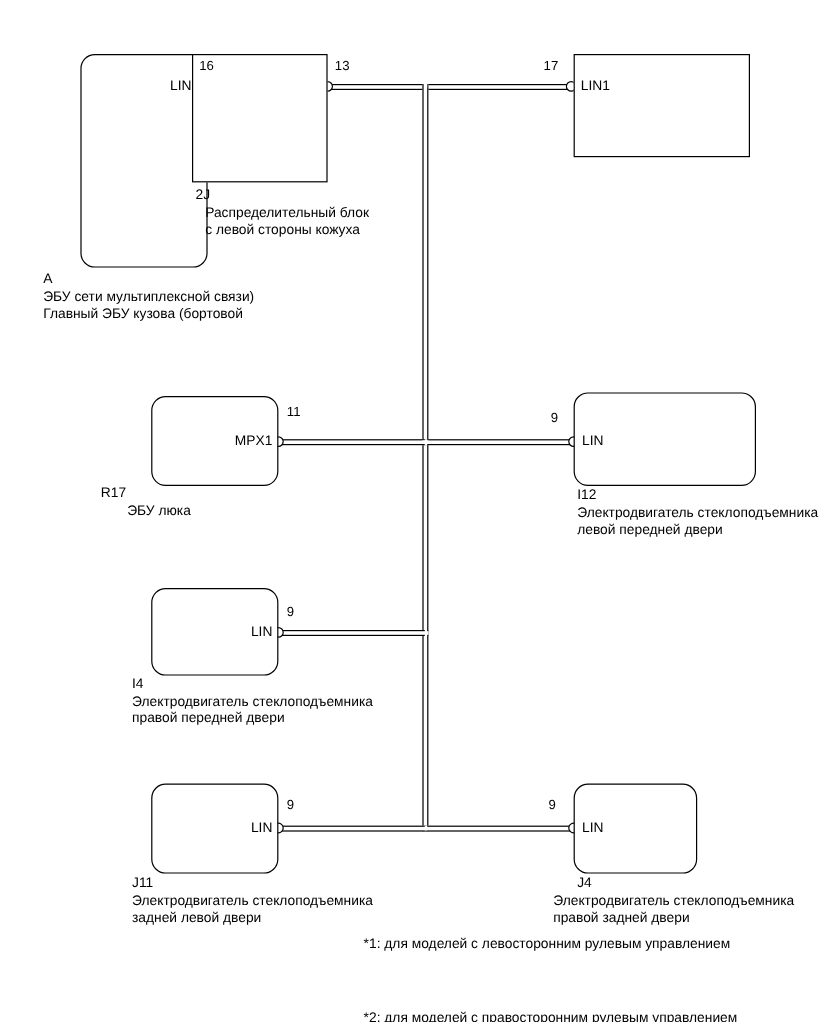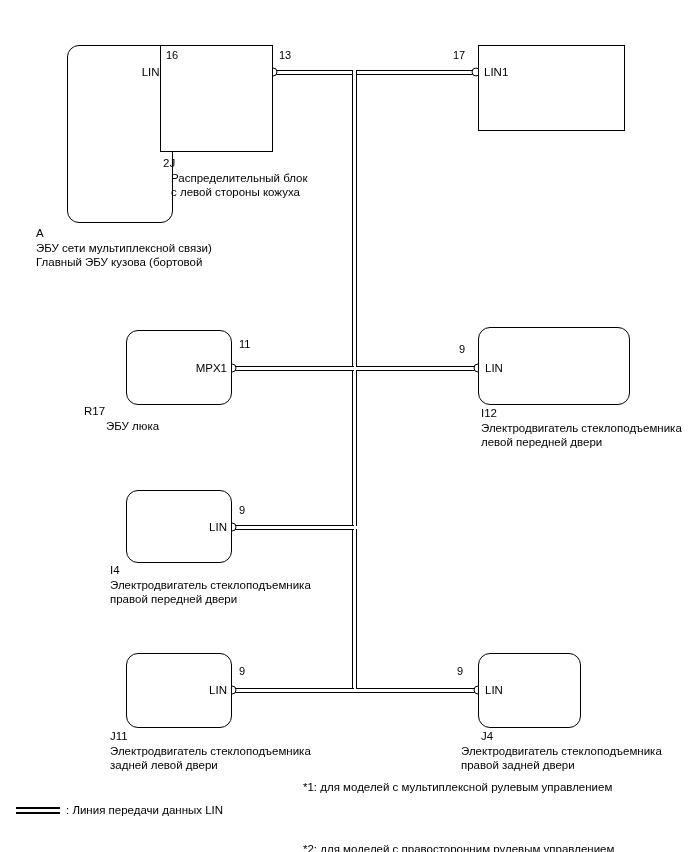--- a/index.html
+++ b/index.html
@@ -146,21 +146,17 @@
     <span class="desc">Электродвигатель стеклоподъемника</span>
     <span class="desc">задней левой двери</span>
   </div>
 
   <div class="cap" style="left:461px;top:729px;">
     <span class="code" style="padding-left:20px;">J4</span>
     <span class="desc">Электродвигатель стеклоподъемника</span>
     <span class="desc">правой задней двери</span>
   </div>
 
-  <div class="note" style="left:303px;top:781px;">*1: для моделей с мультиплексной рулевым управлением</div>
+  <div class="note" style="left:303px;top:781px;">*1: для моделей с левосторонним рулевым управлением</div>
   <div class="note" style="left:303px;top:807px;margin-top:36px;">*2: для моделей с правосторонним рулевым управлением</div>
 
-  <div class="legend" style="left:16px;top:804px;">
-    <span class="legend-sym"></span>
-    <span class="legend-txt">: Линия передачи данных LIN</span>
-  </div>
 
 </div>
 
 </body></html>

